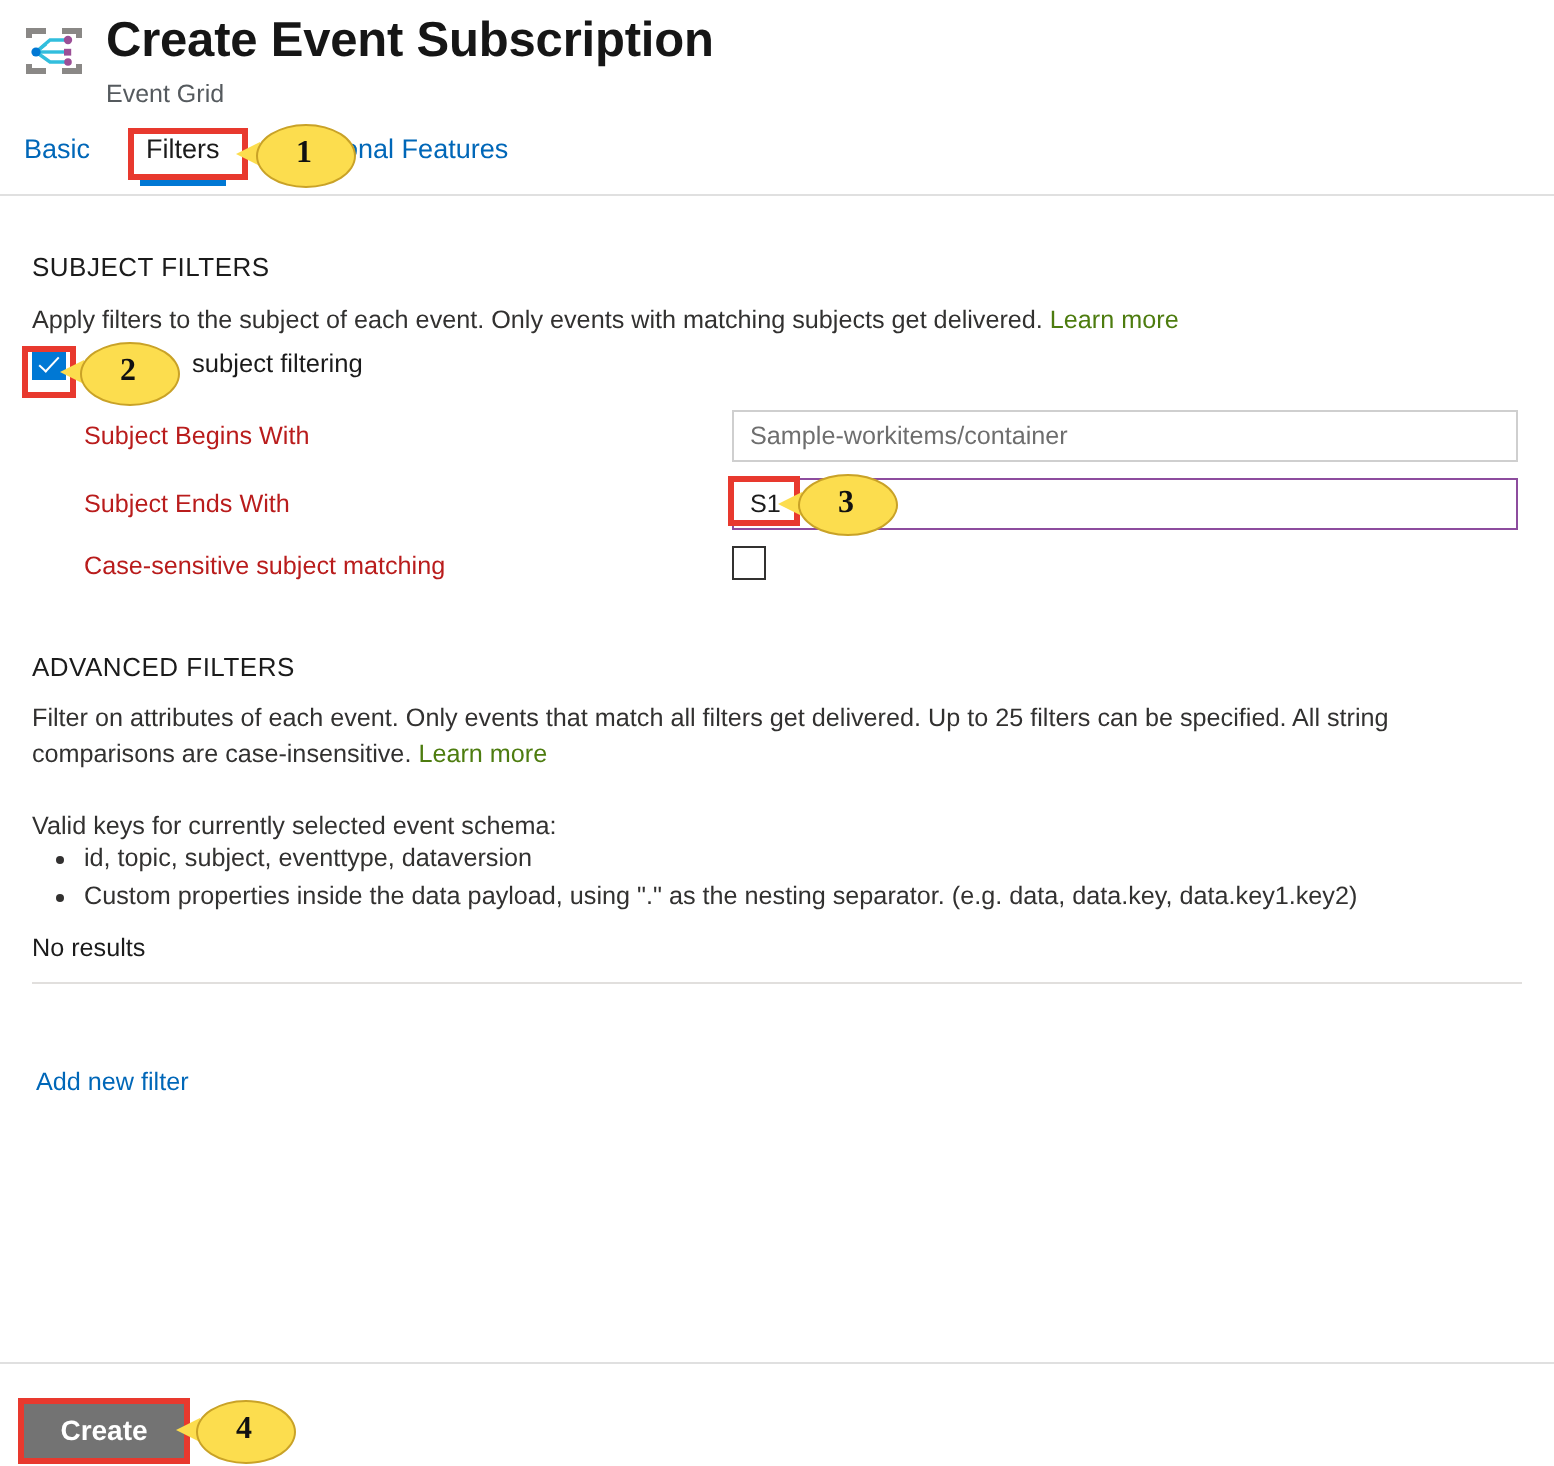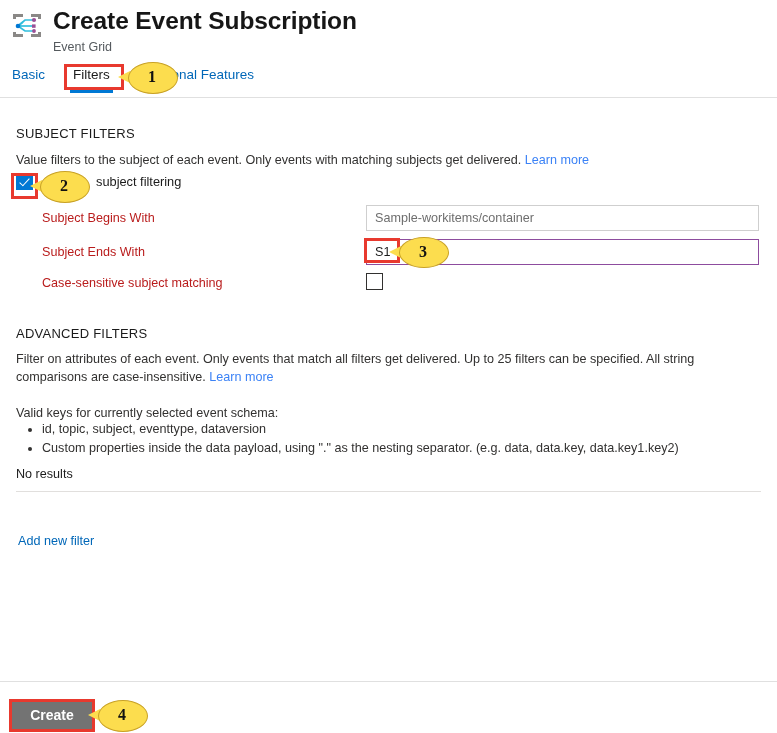--- a/index.html
+++ b/index.html
@@ -100,21 +100,21 @@
     margin: 0 0 0 16px;
   }
   .section-desc {
     font-size: 12.6px;
     color: #323130;
     line-height: 18px;
     margin: 0 0 0 16px;
     max-width: 745px;
   }
   .lnk {
-    color: #3b82f6;
+    color: #4d7c0f;
     text-decoration: none;
     cursor: pointer;
   }
 
   
   #enable-row {
     position: absolute;
     left: 16px; top: 75px;
     display: flex;
     align-items: center;
@@ -340,21 +340,21 @@
     <div class="tab">Additional Features</div>
   </div>
 
 </div>
 
 <div id="content">
 
   <div class="section-head" style="position:absolute; top:28px;">SUBJECT FILTERS</div>
 
   <div class="section-desc" style="position:absolute; top:53px;">
-    <span>Value filters to the subject of each event. Only events with matching subjects get delivered. </span><a class="lnk">Learn more</a>
+    <span>Apply filters to the subject of each event. Only events with matching subjects get delivered. </span><a class="lnk">Learn more</a>
   </div>
 
   <div id="enable-row">
     <span class="cb checked"></span>
     <span id="enable-label">subject filtering</span>
   </div>
 
   <div class="form-row" style="top:107px;">
     <span class="form-label">Subject Begins With</span>
     <input class="form-input" type="text" value="Sample-workitems/container" style="">

